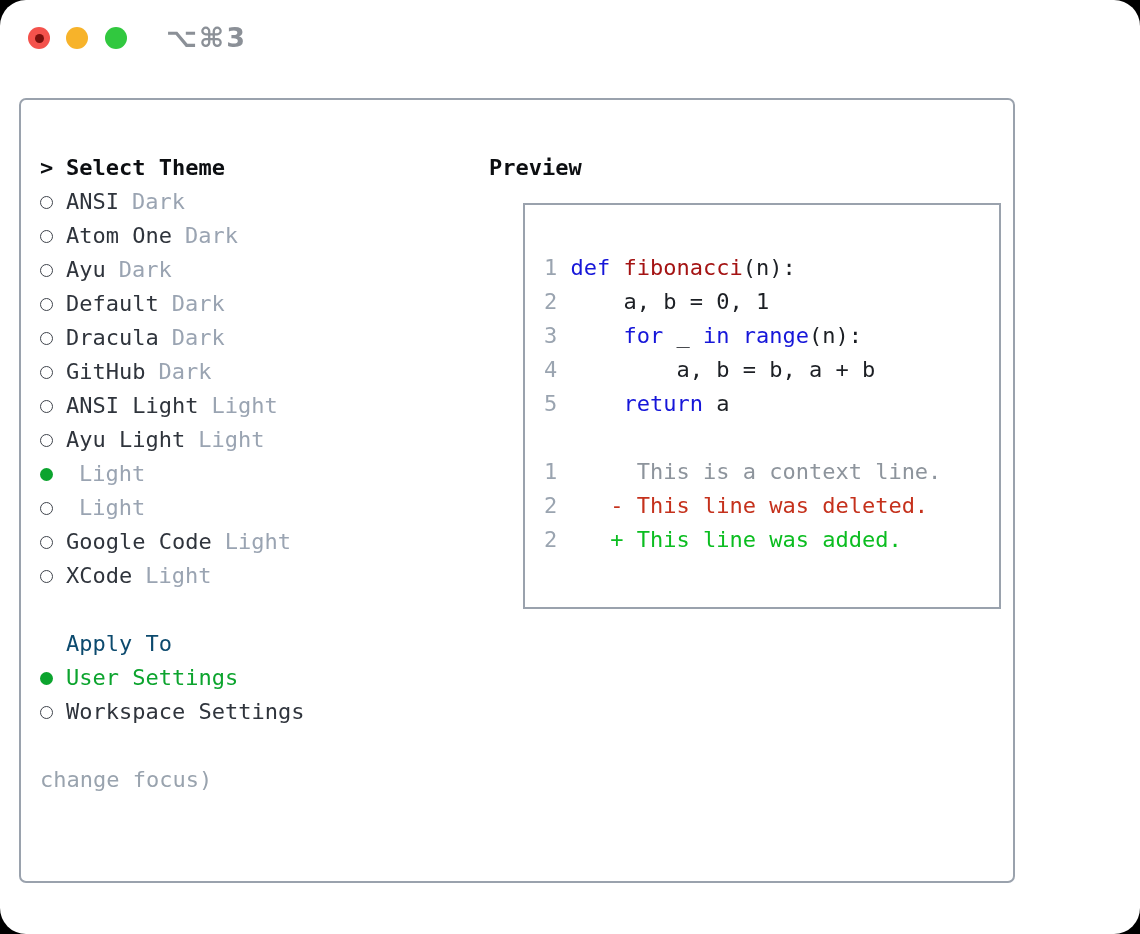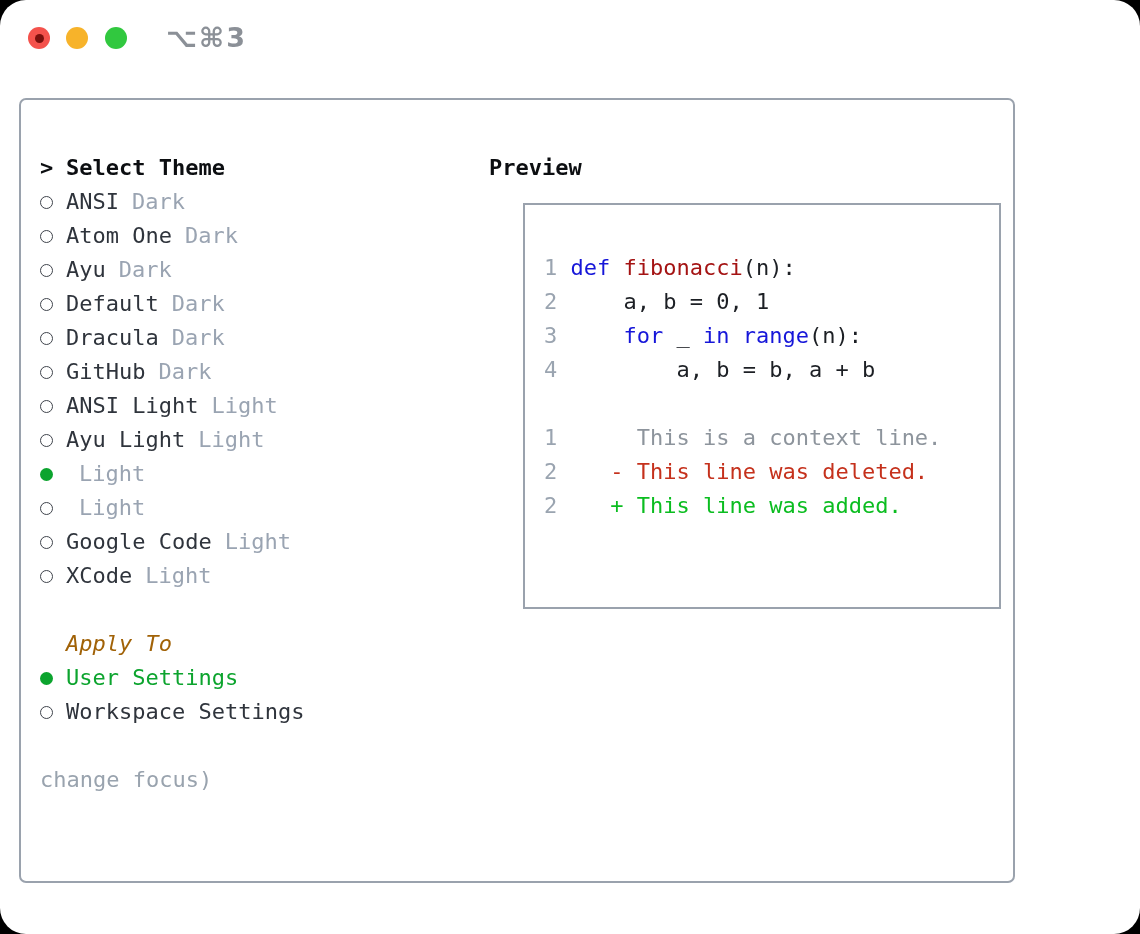--- a/index.html
+++ b/index.html
@@ -23,21 +23,21 @@
     border:2px solid var(--border);border-radius:7px;background:#fff;
   }
   .left-col{position:absolute;left:19px;top:51px;}
   .row{display:flex;height:34px;line-height:34px;font-size:22px;align-items:center;}
   .bullet{width:26px;display:flex;align-items:center;flex:0 0 26px;}
   .ring{width:11px;height:11px;border:1.5px solid #3f444c;border-radius:50%;box-sizing:content-box;}
   .dot{width:13px;height:13px;border-radius:50%;background:var(--selected);}
   .caret{font-weight:700;color:#0c0e11;font-size:22px;line-height:34px;}
   .name{white-space:pre;color:var(--text);}
   .header-text{font-weight:700;color:#0c0e11;}
-  .apply-header{color:#a16207;font-style:italic;}
+  .apply-header{color:#0c4a6e;}
   .tag{margin-left:13px;color:var(--tag);white-space:pre;}
   .row.sel .name{color:var(--selected);}
   .hint span{color:var(--hint);white-space:pre;}
   
   .preview-label{
     position:absolute;left:468px;top:51px;height:34px;line-height:34px;
     font-size:22px;font-weight:700;color:#0c0e11;
   }
   .preview-box{
     position:absolute;left:489px;top:103px;width:478px;height:406px;box-sizing:border-box;
@@ -180,20 +180,21 @@
         </div>
     </div>
 
     <div class="preview-label">Preview</div>
     <div class="preview-box" id="preview-box">
         <div class="pline"></div>
         <div class="pline"><span class="num">1</span> <span class="kw">def</span><span class="pl"> </span><span class="fn">fibonacci</span><span class="pl">(n):</span></div>
         <div class="pline"><span class="num">2</span> <span class="pl">    a, b = 0, 1</span></div>
         <div class="pline"><span class="num">3</span> <span class="pl">    </span><span class="kw">for</span><span class="pl"> _ </span><span class="kw">in</span><span class="pl"> </span><span class="kw">range</span><span class="pl">(n):</span></div>
         <div class="pline"><span class="num">4</span> <span class="pl">        a, b = b, a + b</span></div>
+        <div class="pline"><span class="num">5</span> <span class="pl">    </span><span class="kw">return</span><span class="pl"> a</span></div>
         <div class="pline"></div>
         <div class="pline"><span class="num">1</span> <span class="ctx">     This is a context line.</span></div>
         <div class="pline"><span class="num">2</span> <span class="del">   - This line was deleted.</span></div>
         <div class="pline"><span class="num">2</span> <span class="add">   + This line was added.</span></div>
         <div class="pline"></div>
       </div>
   </div>
 </div>
 
 </body></html>

